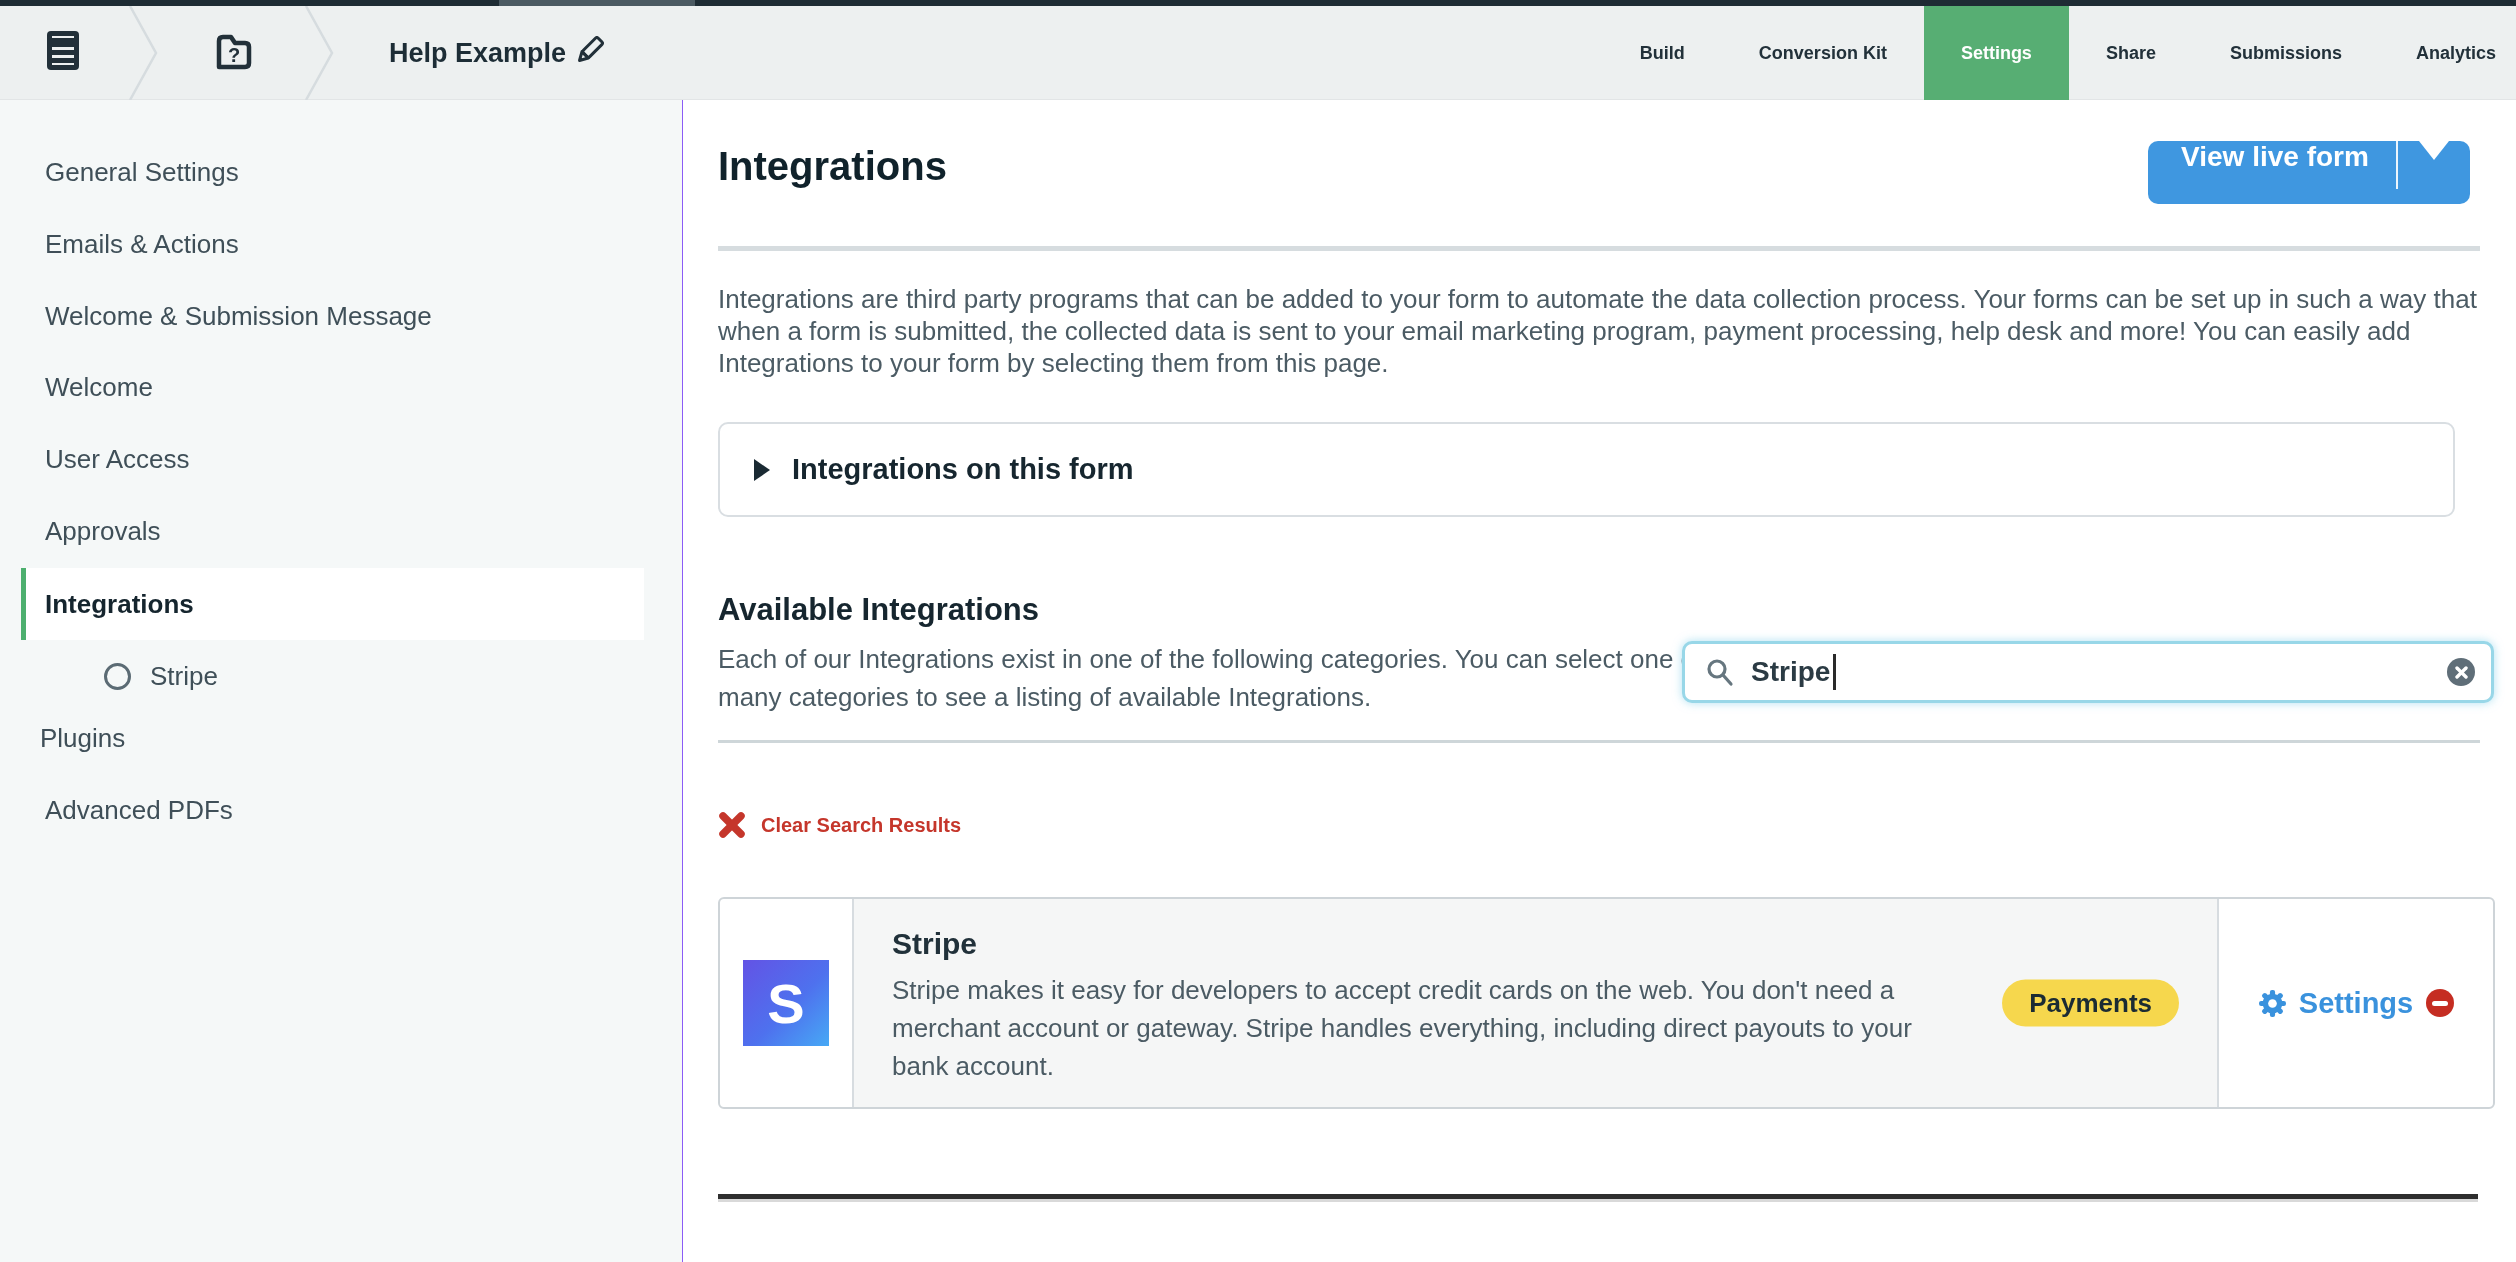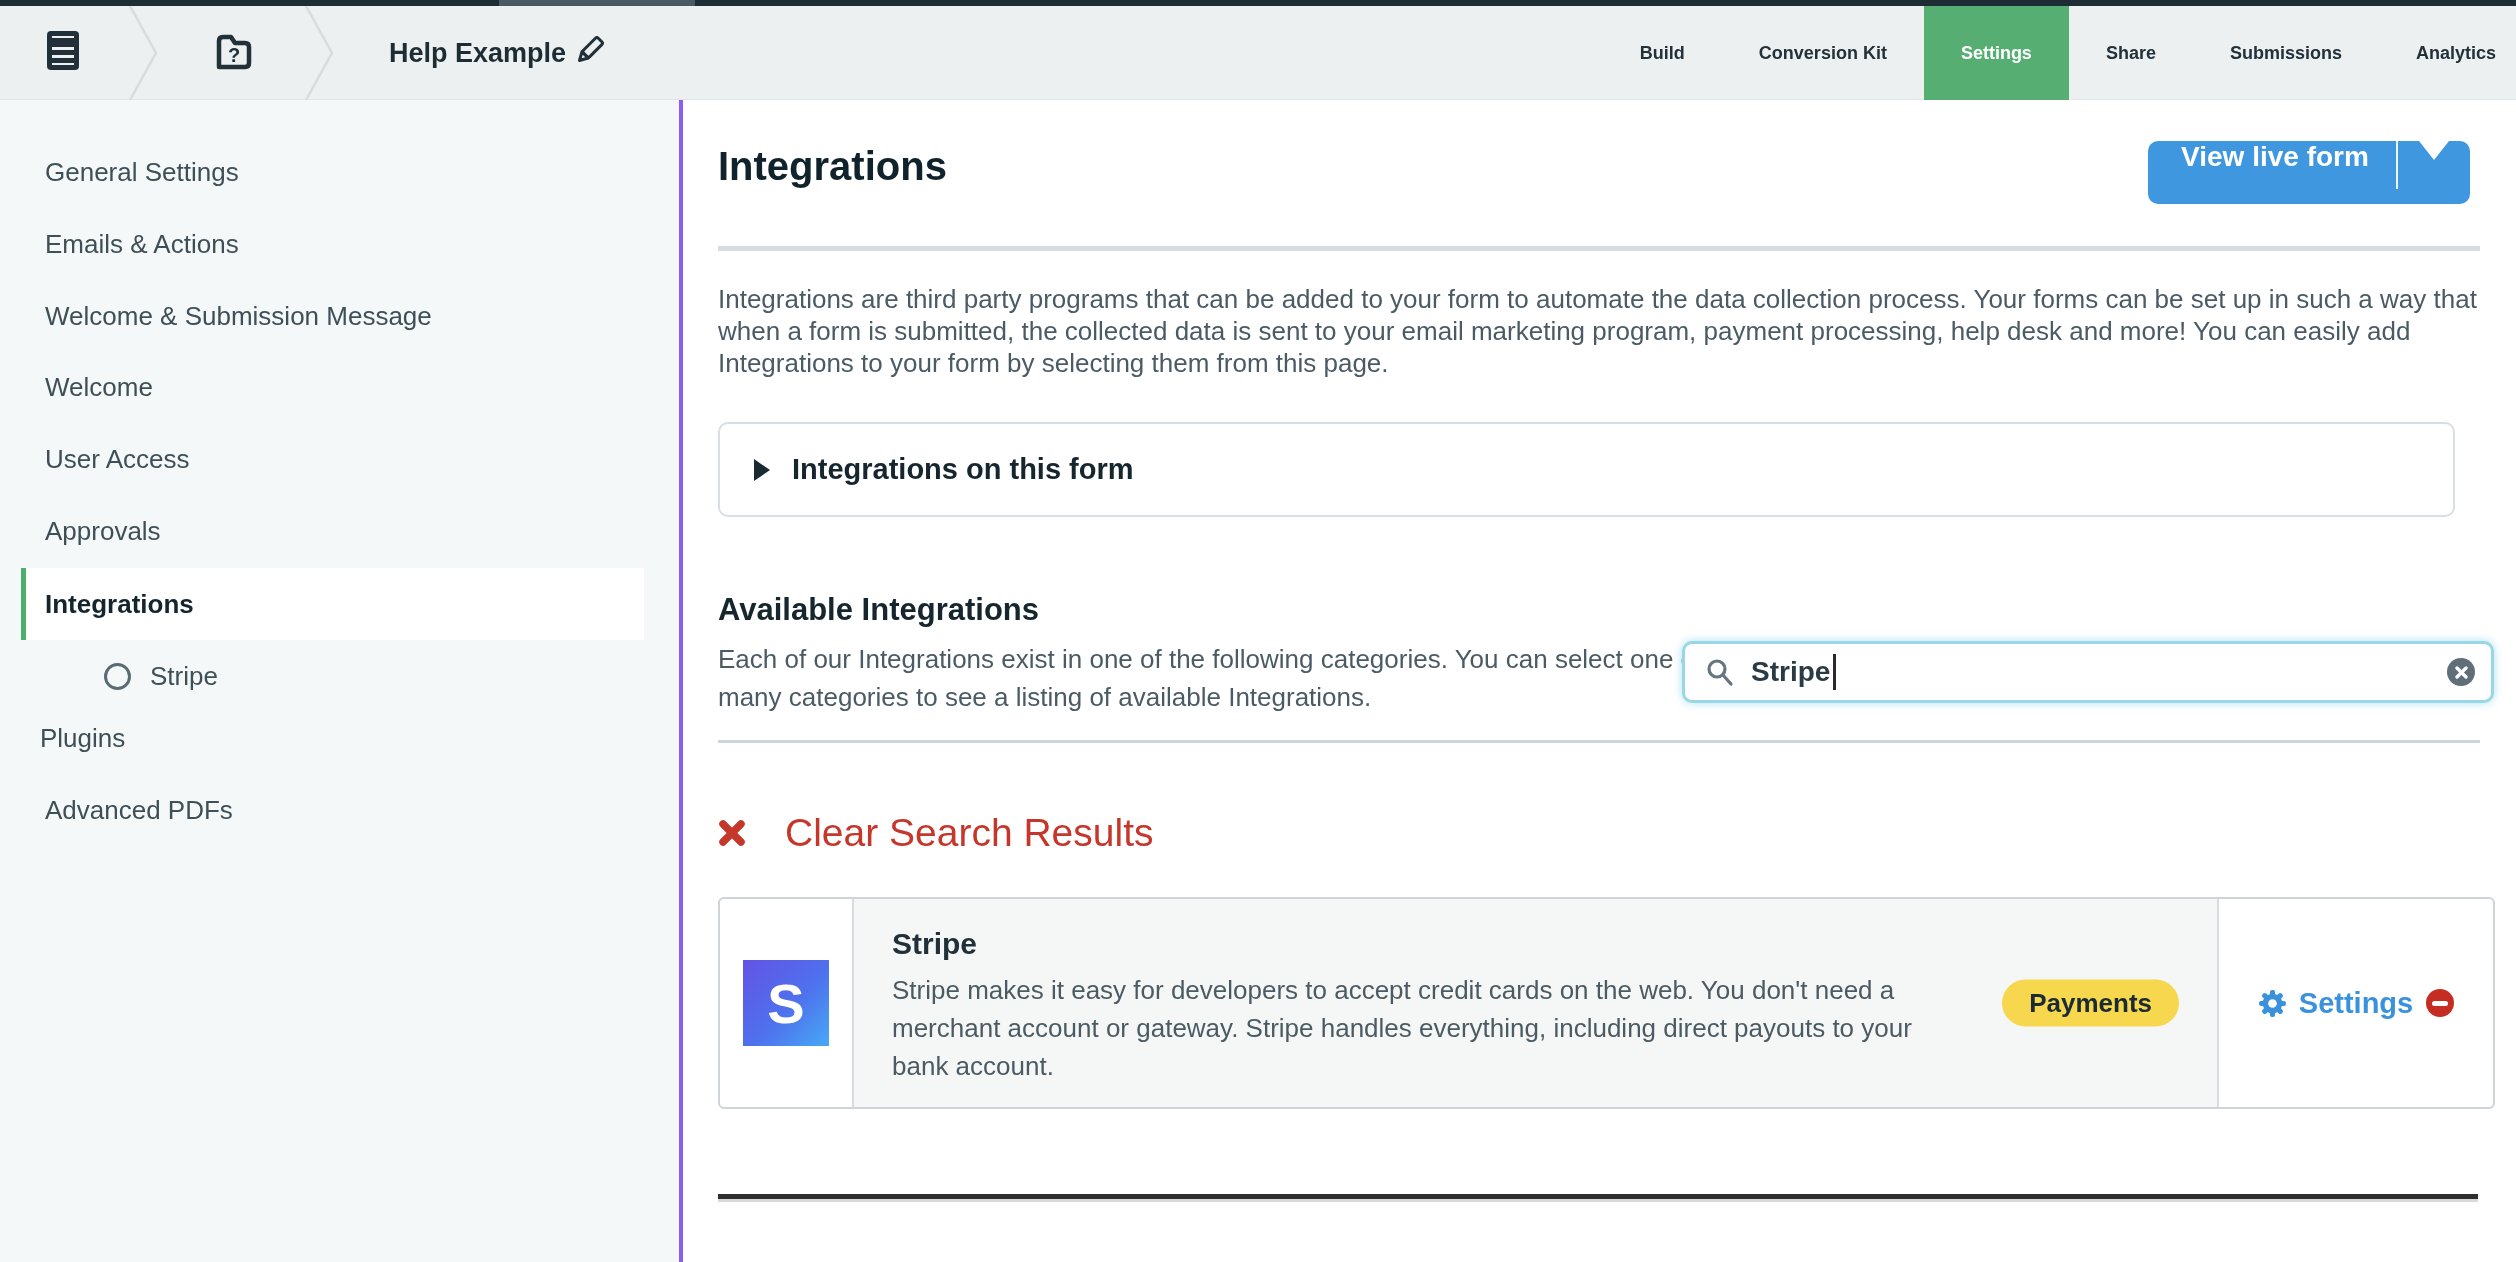--- a/index.html
+++ b/index.html
@@ -25,21 +25,21 @@
   .edit-icon { position:absolute; left:572px; top:36px; cursor:pointer; }
 
   .topnav { position:absolute; right:0; top:6px; height:94px; display:flex; align-items:stretch; }
   .nav-item { display:flex; align-items:center; padding:1px 37px; font-size:18px; font-weight:600;
     color:#22313a; cursor:pointer; white-space:nowrap; }
   .nav-item:last-child { padding-right:20px; }
   .nav-item.active { background:#57ae73; color:#ffffff; }
 
   
   .sidebar { position:absolute; left:0; top:100px; width:683px; height:1162px;
-    background:#f5f8f8; border-right:4px solid #8b5cf6; }
+    background:#f5f8f8; border-right:1px solid #8b5cf6; }
   .side-item { position:absolute; left:0; width:100%; height:72px; display:flex; align-items:center;
     padding-left:45px; font-size:26px; color:#3f4f58; cursor:pointer; }
   .si-0 { top:36px; } .si-1 { top:108px; } .si-2 { top:180px; } .si-3 { top:251px; }
   .si-4 { top:323px; } .si-5 { top:395px; }
   .side-item.active { top:468px; left:21px; width:623px; background:#ffffff;
     border-left:5px solid #4caf6e; padding-left:19px; font-weight:700; color:#15252e; }
   .side-item.sub { top:540px; padding-left:104px; gap:19px; }
   .sub-circle { width:27px; height:27px; border:3px solid #5b6b74; border-radius:50%; background:transparent; flex:none; }
   .si-8 { top:602px;padding-left:40px; } .si-9 { top:674px; }
 
@@ -73,21 +73,21 @@
     border:3px solid #98d7e8; border-radius:10px; box-shadow:0 0 10px rgba(123,205,233,.6);
     display:flex; align-items:center; padding:0 16px 0 20px; cursor:text; }
   .search-text { margin-left:16px; font-size:28px; font-weight:700; color:#2b3b44; }
   .caret-bar { width:3px; height:36px; background:#2a2a2a; margin-left:3px; }
   .clear-btn { margin-left:auto; width:28px; height:28px; border-radius:50%; background:#5f6e78;
     display:flex; align-items:center; justify-content:center; cursor:pointer; flex:none; }
 
   .divider2 { position:absolute; left:35px; top:640px; width:1762px; height:3px; background:#ced6d9; }
 
   .clear-search { position:absolute; left:35px; top:711px; display:flex; align-items:center; gap:15px; cursor:pointer; }
-  .clear-search .cs-label { font-size:39px; font-weight:400; color:#c5362b;margin-left:24px; }
+  .clear-search .cs-label { font-size:20px; font-weight:700; color:#c5362b; }
 
   .card { position:absolute; left:35px; top:797px; width:1777px; height:212px; background:#fff;
     border:2px solid #ced4d8; border-radius:6px; display:flex; }
   .logo-cell { width:134px; flex:none; display:flex; align-items:center; justify-content:center;
     border-right:2px solid #d7dce0; background:#fff; border-radius:6px 0 0 6px; }
   .stripe-logo { width:86px; height:86px; background:linear-gradient(135deg,#6353e5 0%,#4e71ee 55%,#47a9f5 100%);
     display:flex; align-items:center; justify-content:center; font-size:56px; font-weight:700; color:#fff; }
   .body-cell { flex:1; background:#f5f6f6; position:relative; padding:28px 0 0 38px; }
   .card-title { font-size:30px; font-weight:700; color:#21313a; margin-bottom:10px; }
   .card-desc { width:1082px; font-size:26px; line-height:38px; color:#4b5b64; }

